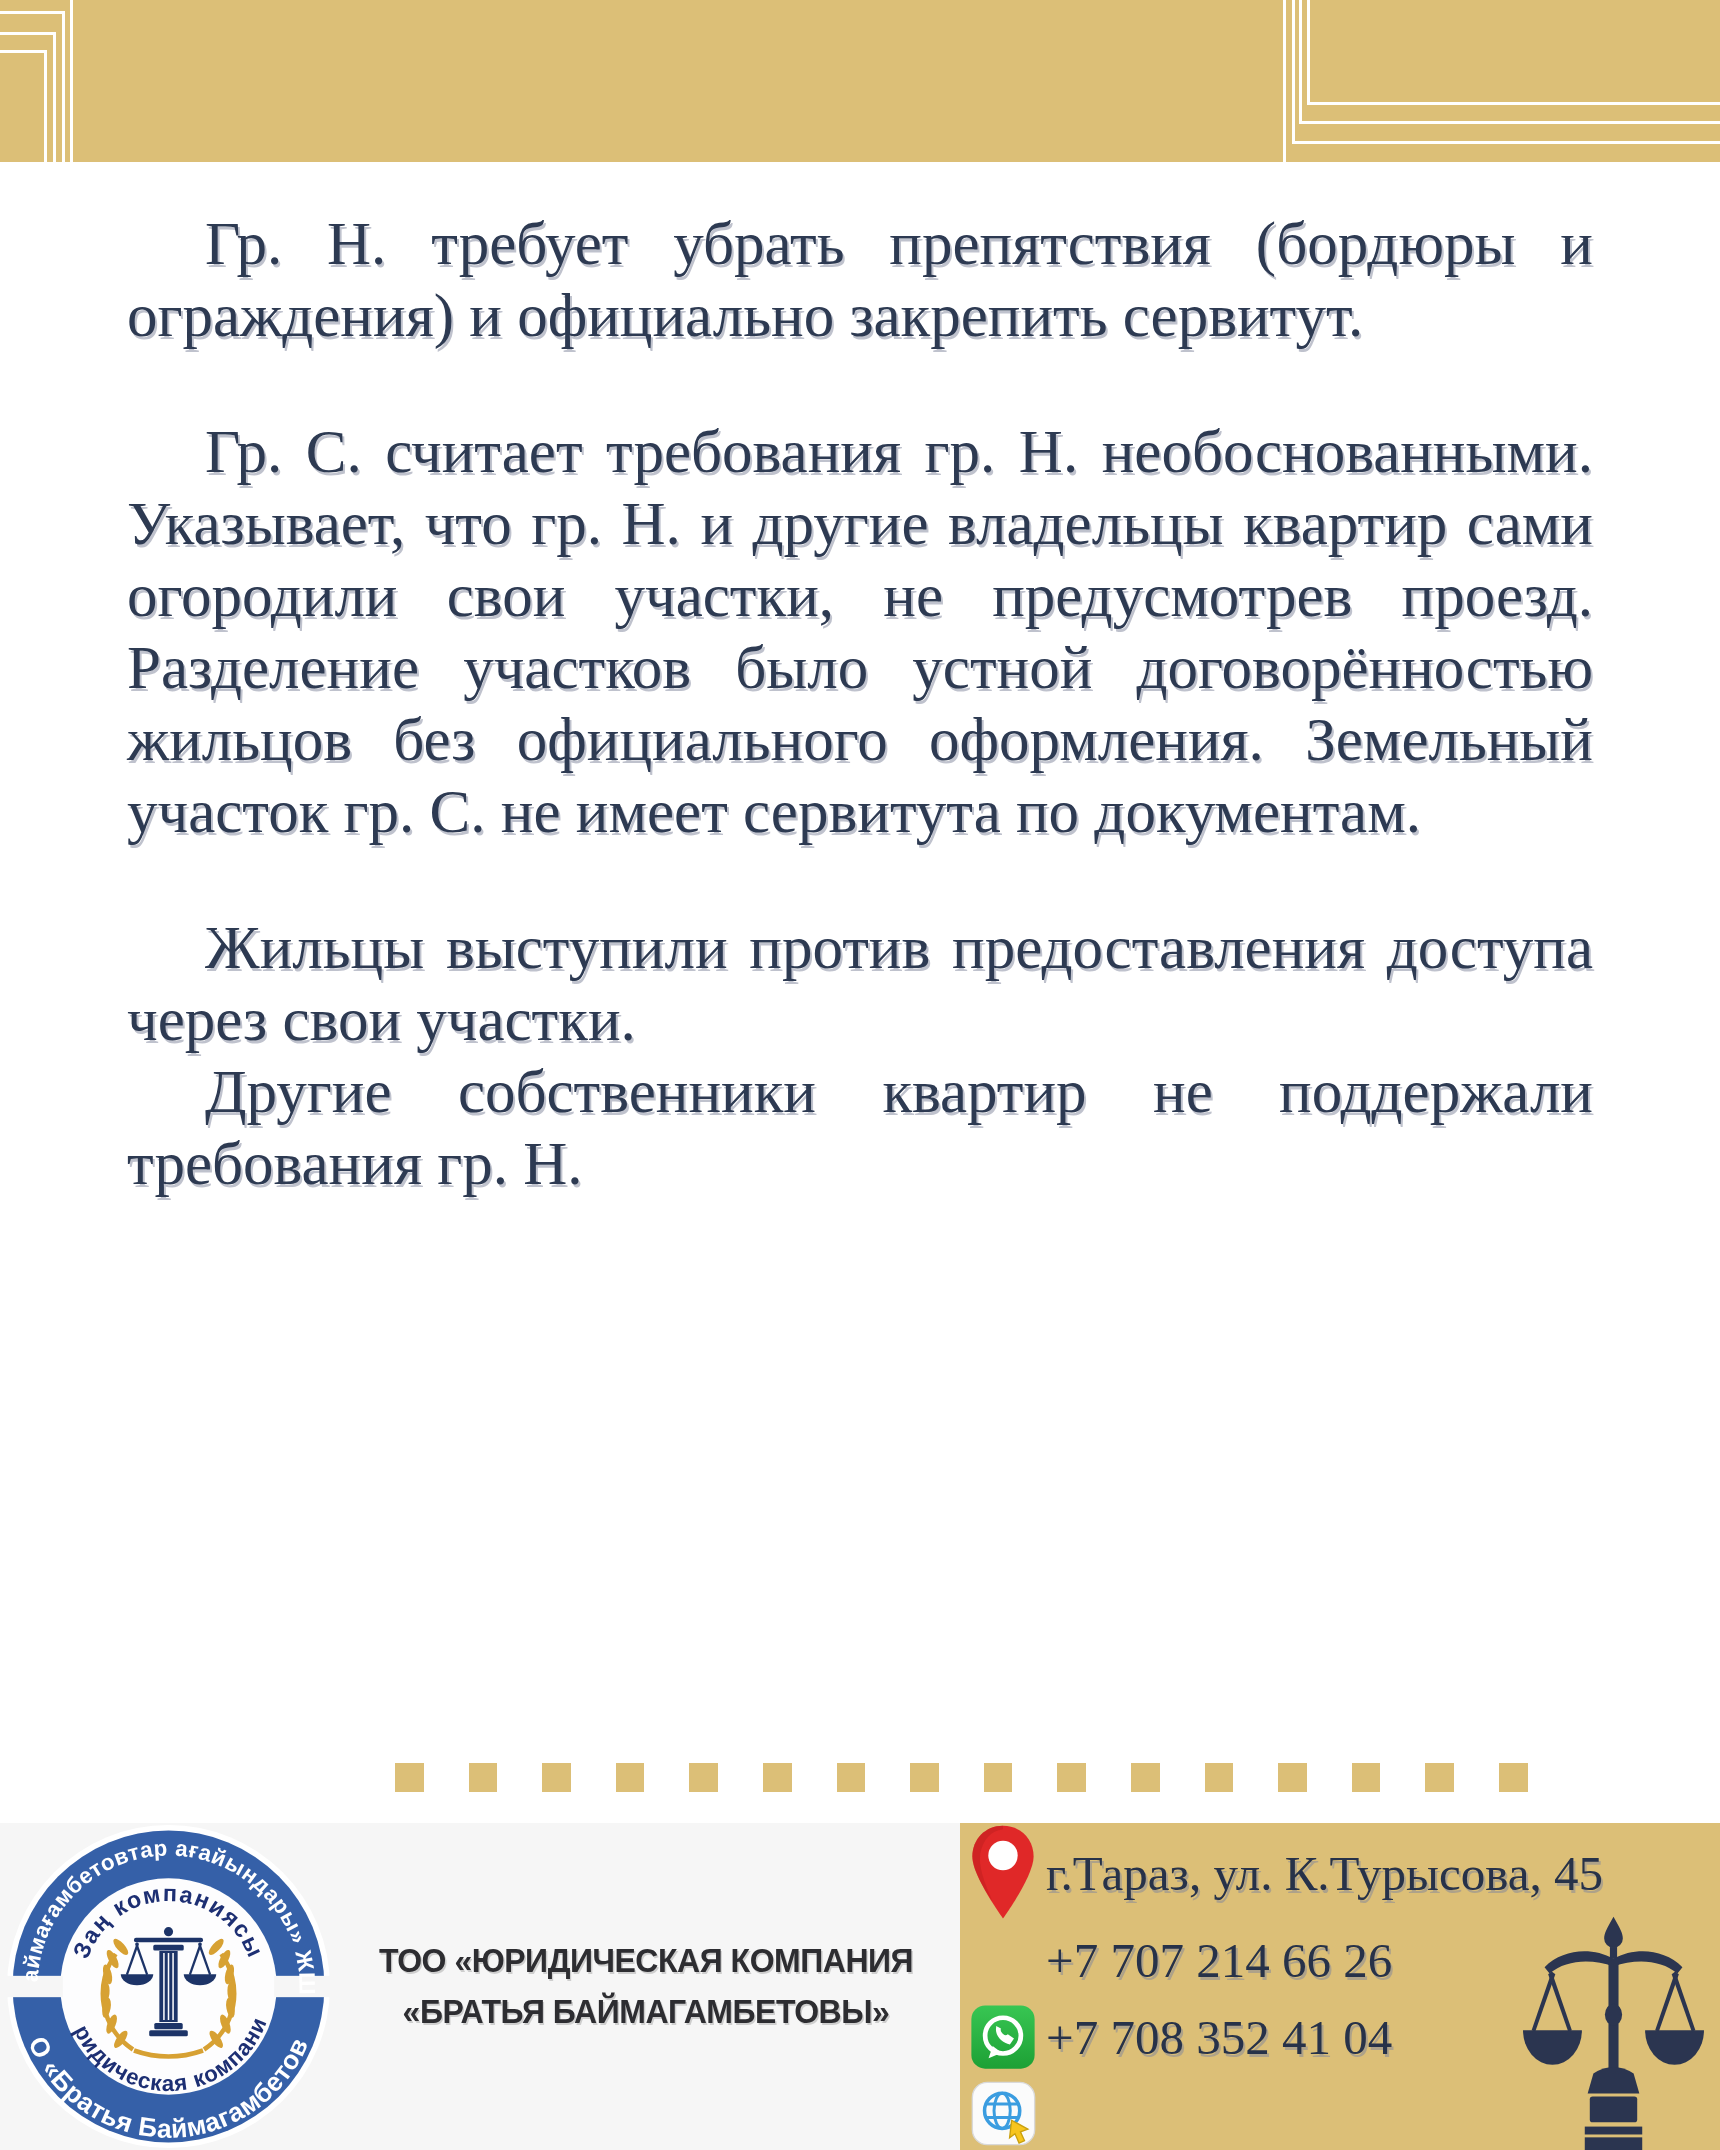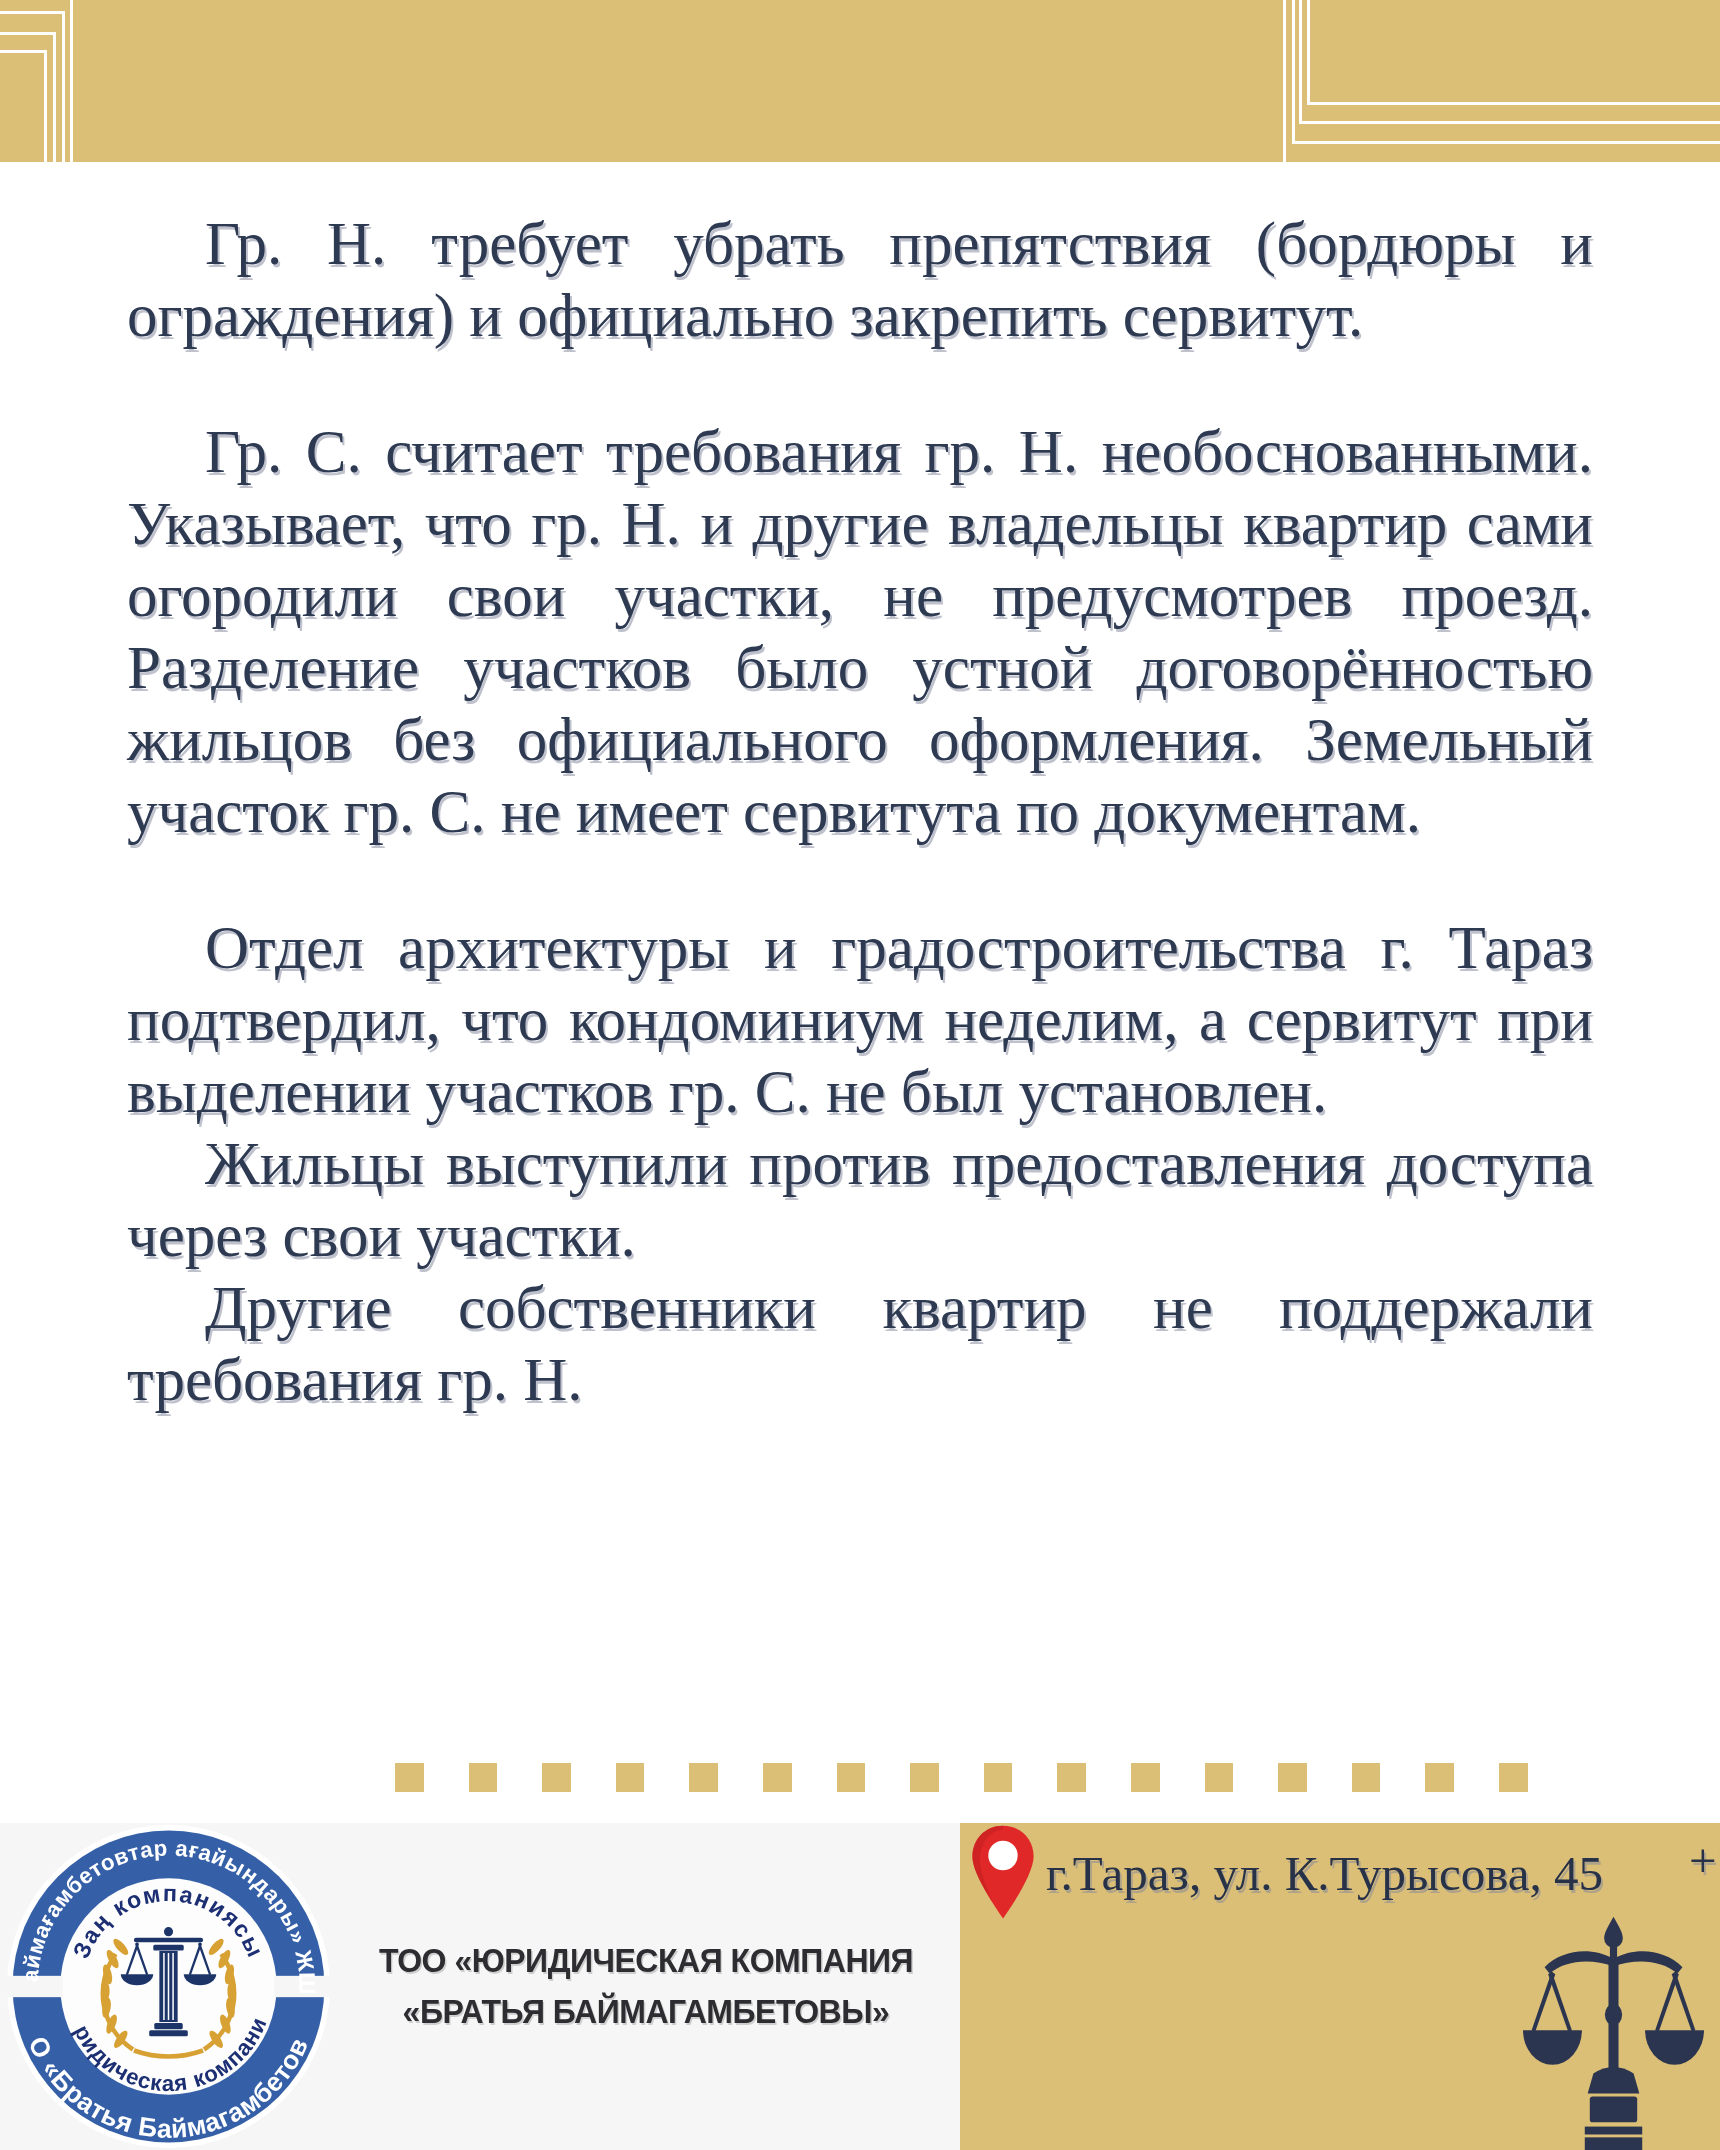--- a/index.html
+++ b/index.html
@@ -27,21 +27,21 @@
   .footer-right{position:relative;width:760px;height:327px;background:#dcbf77;overflow:hidden;}
 
   .logo-wrap{position:absolute;left:6.1px;top:1px;width:325px;height:325px;}
 
   .company-name{position:absolute;left:332px;top:0;width:628px;height:100%;
                 display:flex;flex-direction:column;justify-content:center;align-items:center;gap:13.3px;
                 font-family:"Liberation Sans",sans-serif;font-weight:bold;color:#2d2d31;
                 font-size:33px;letter-spacing:-0.5px;text-align:center;
                 text-shadow:1.5px 1.5px 0 rgba(0,0,0,.16);transform:scaleX(.97);}
 
-  .contact-rows{position:relative;z-index:2;width:100%;height:100%;display:flex;flex-direction:row;}
+  .contact-rows{position:relative;z-index:2;width:100%;height:100%;display:flex;flex-direction:column;}
   .c-row{display:flex;align-items:center;}
   .c-ico{width:86px;display:flex;justify-content:center;align-items:center;flex:0 0 86px;}
   .c-txt{color:#273249;font-size:49px;white-space:nowrap;
          text-shadow:2px 2.5px 0.5px rgba(128,133,155,.5);}
   .row-addr{height:100px;}
   .row-ph1{height:75px;text-align:center;}
   .row-ph2{height:78px;}
   .row-web{height:74px;}
 
   .big-scales{position:absolute;right:13.3px;top:91px;z-index:1;}
@@ -68,21 +68,20 @@
       <div class="wline" style="left:1299px;top:0;width:2.5px;height:124px;"></div>
       <div class="wline" style="left:1299px;top:121px;width:421px;height:2.5px;"></div>
       <div class="wline" style="left:1307px;top:0;width:2.5px;height:105px;"></div>
       <div class="wline" style="left:1307px;top:102px;width:413px;height:2.5px;"></div>
     </div>
   </div>
 
   <div class="article">
     <p class="gap-after">Гр. Н. требует убрать препятствия (бордюры и ограждения) и официально закрепить сервитут.</p>
     <p class="gap-after">Гр. С. считает требования гр. Н. необоснованными. Указывает, что гр. Н. и другие владельцы квартир сами огородили свои участки, не предусмотрев проезд. Разделение участков было устной договорённостью жильцов без официального оформления. Земельный участок гр. С. не имеет сервитута по документам.</p>
-    <p>Отдел архитектуры и градостроительства г. Тараз подтвердил, что кондоминиум неделим, а сервитут при выделении участков гр. С. не был установлен.</p>
     <p>Жильцы выступили против предоставления доступа через свои участки.</p>
     <p>Другие собственники квартир не поддержали требования гр. Н.</p>
   </div>
 
   <div class="divider">
     <span class="sq"></span>
     <span class="sq"></span>
     <span class="sq"></span>
     <span class="sq"></span>
     <span class="sq"></span>

